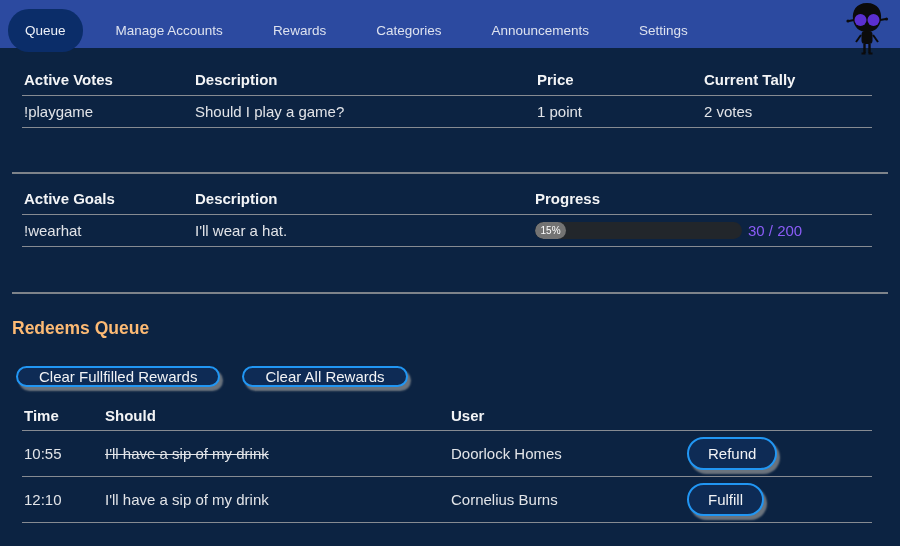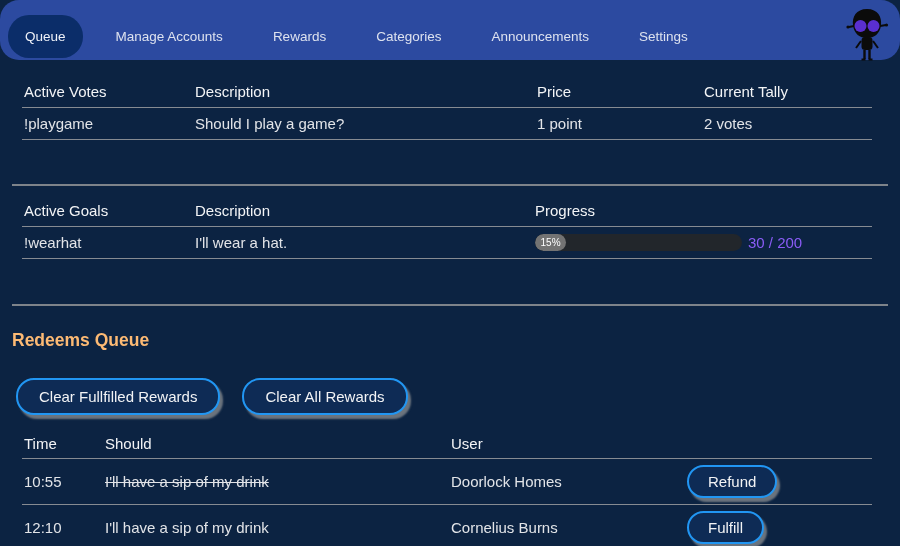--- a/index.html
+++ b/index.html
@@ -5,26 +5,25 @@
   * { margin: 0; padding: 0; box-sizing: border-box; }
   html, body {
     width: 900px; height: 546px;
     background: #0c2342;
     font-family: "Liberation Sans", sans-serif;
     overflow: hidden;
   }
 
   
   .navbar {
-    height: 60px;
+    height: 48px;
     background: #2c4aa0;
     display: flex;
     align-items: center;
     padding: 13px 10px 0 8px;
-    border-radius: 19px;
   }
   .nav-item {
     color: #dde2ef;
     font-size: 13.5px;
     padding: 14px 17px;
     border-radius: 21px;
     cursor: pointer;
     white-space: nowrap;
     margin-right: 16px;
   }
@@ -57,21 +56,21 @@
   }
   th, td {
     text-align: left;
     font-size: 15px;
     padding: 7px 2px;
     border-bottom: 1px solid #878b92;
     vertical-align: middle;
     white-space: nowrap;
     overflow: hidden;
   }
-  th { font-weight: normal; color: #f3f4f6; }
+  th { font-weight: bold; color: #f3f4f6; }
   td { color: #e2e4e8; }
 
   .votes-table { margin-top: 16px; }
   .goals-table { margin-top: 9px; }
   .redeems-table { margin-top: 14px; }
   .redeems-table th { padding: 6px 2px; }
   .redeems-table td { padding: 14px 2px; }
   .redeems-table td.action-cell { padding: 0 2px; }
 
   hr.divider {
@@ -111,21 +110,21 @@
     margin: 24px 0 0 12px;
   }
   .btn-row { margin: 27px 0 0 16px; display: flex; gap: 22px; }
   .pill-btn {
     background: #0e2b55;
     border: 2px solid #2196f3;
     border-radius: 18px;
     color: #f2f3f5;
     font-size: 15px;
     font-family: "Liberation Sans", sans-serif;
-    padding: 8px 21px;
+    padding: 0 21px;
     box-shadow: 3px 4px 2px rgba(125,130,136,0.85);
     cursor: pointer;
     white-space: nowrap;
   }
   .action-btn {
     padding: 6px 19px;
     border-radius: 17px;
   }
 </style>
 </head>

